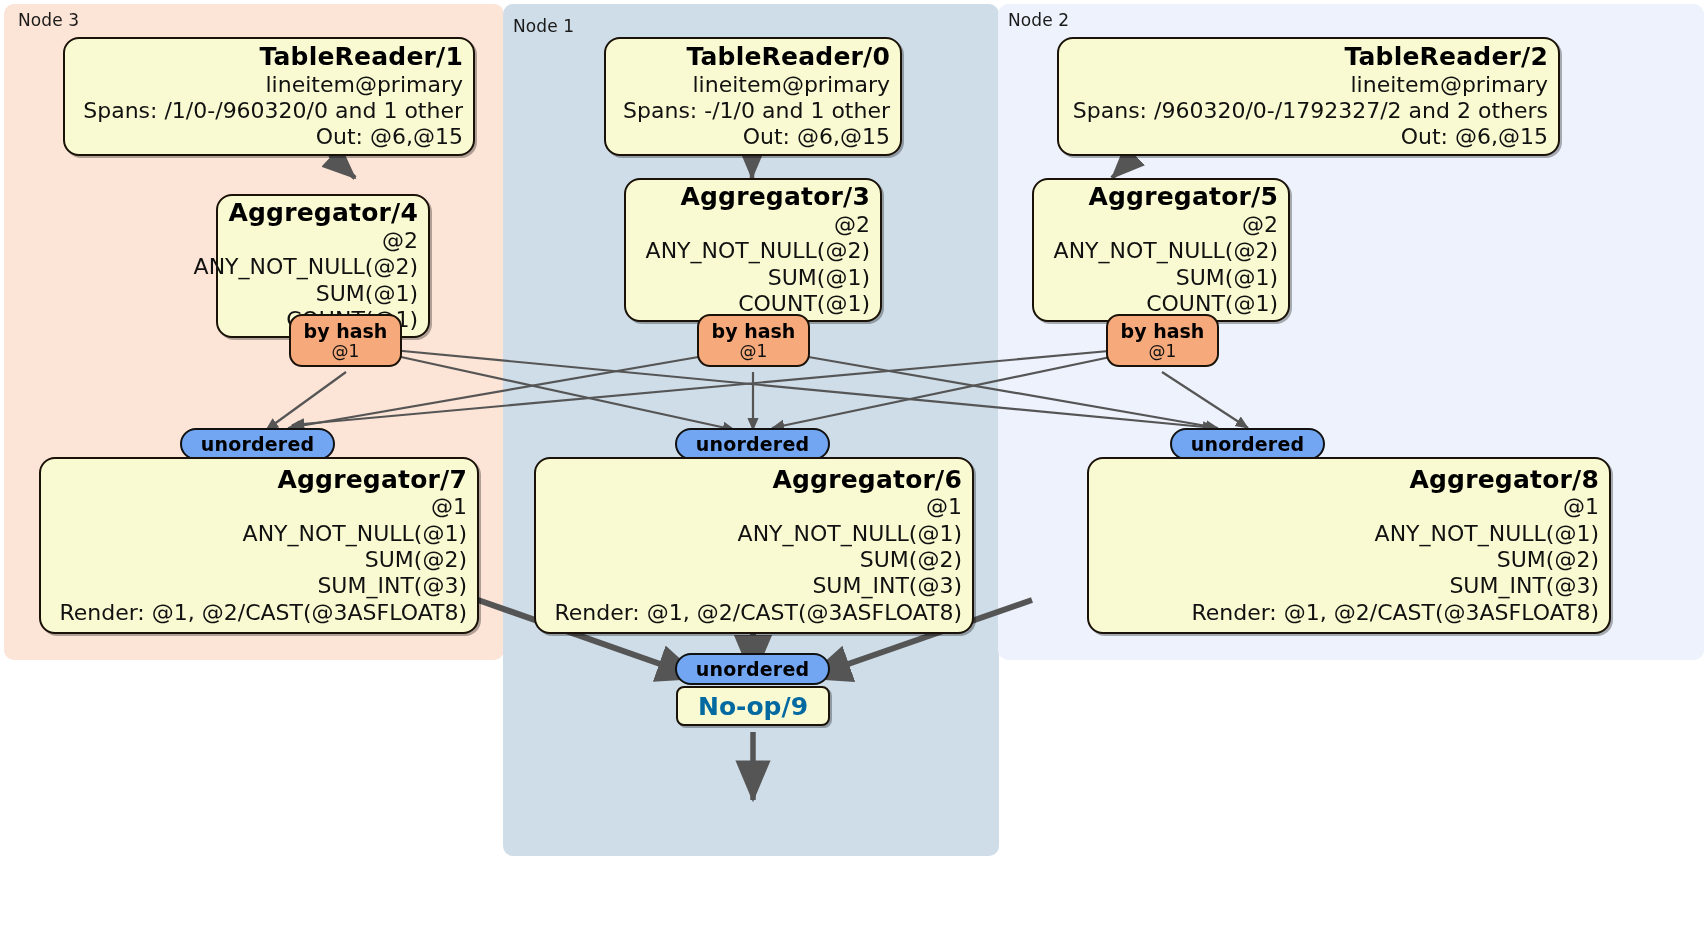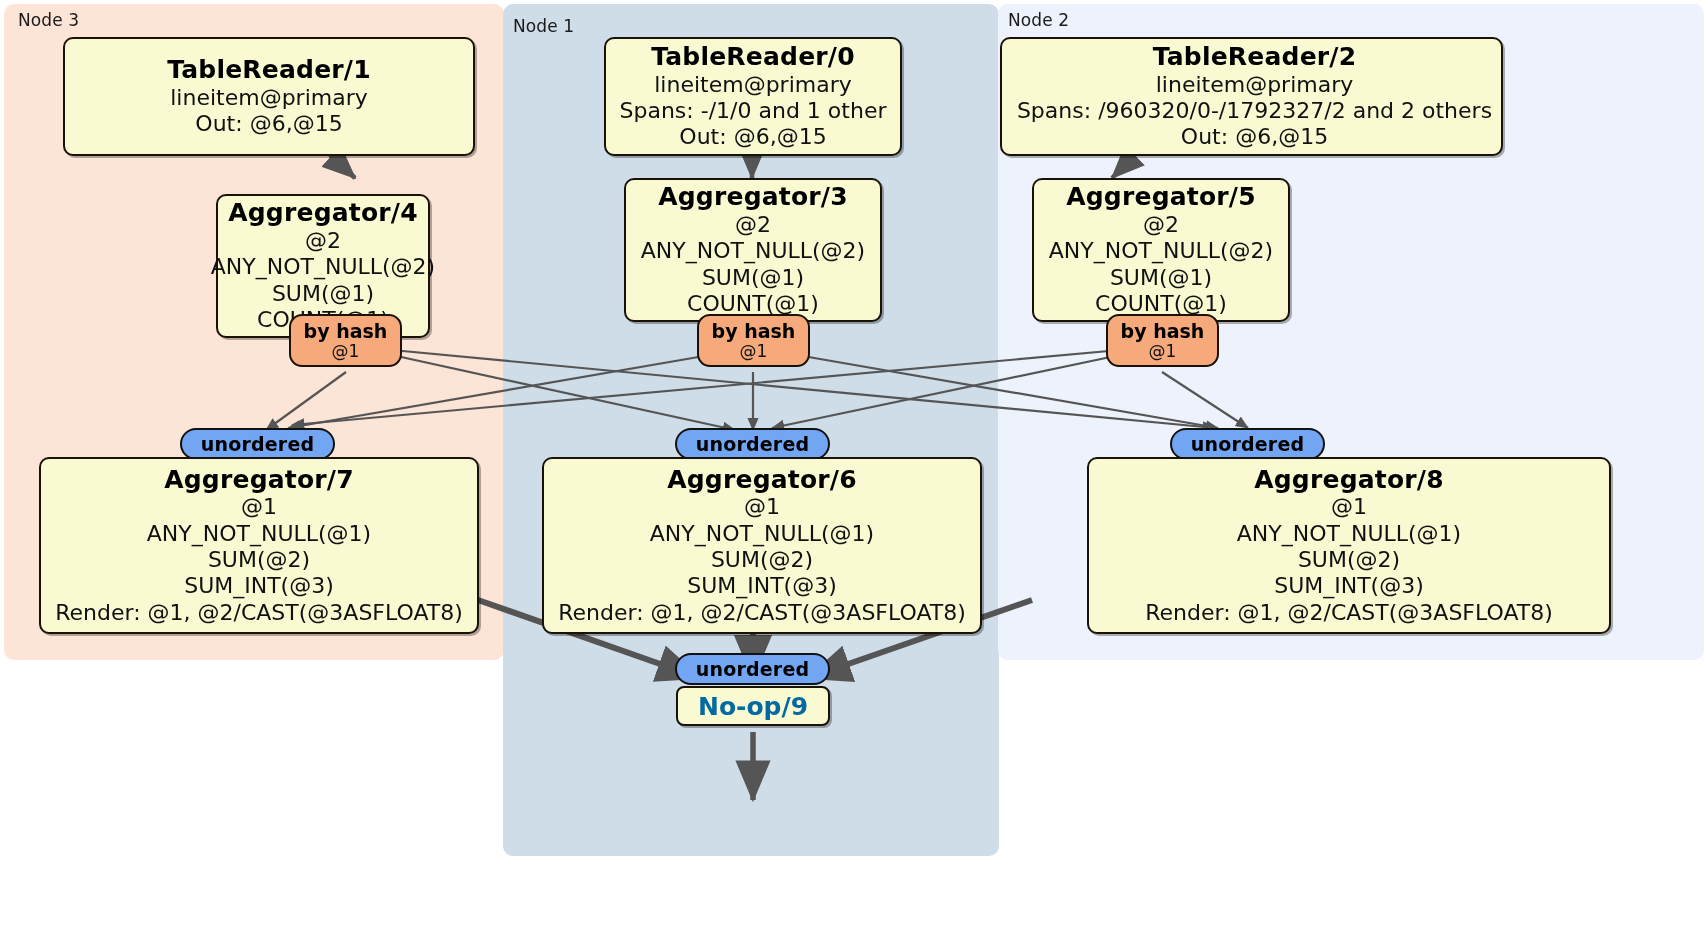--- a/index.html
+++ b/index.html
@@ -4,24 +4,24 @@
 <style>
   html,body{margin:0;padding:0;background:#ffffff;}
   body{width:1708px;height:940px;position:relative;overflow:hidden;
        font-family:"DejaVu Sans","Liberation Sans",sans-serif;}
   #canvas{position:absolute;left:0;top:0;width:1708px;height:940px;}
 
   .panel{position:absolute;border-radius:10px;}
   .panel-label{position:absolute;font-size:17px;color:#1a1a1a;letter-spacing:.1px;}
 
   .nodebox{position:absolute;background:#FAFAD2;border:2px solid #1a1208;
-           border-radius:10px;box-sizing:border-box;text-align:center;
+           border-radius:16px;box-sizing:border-box;text-align:center;
            box-shadow:2px 2px 0 rgba(0,0,0,.30);
            display:flex;flex-direction:column;justify-content:center;
-           align-items:center;padding:5px 10px;}
+           align-items:flex-end;padding:5px 10px;}
   .nb-title{font-weight:bold;font-size:25px;color:#000;line-height:1.18;letter-spacing:.2px;}
   .nb-line{font-size:22px;color:#111;line-height:1.20;white-space:nowrap;}
 
   .router{position:absolute;background:#F6A97A;border:2px solid #1a1208;
           border-radius:13px;box-sizing:border-box;text-align:center;
           display:flex;flex-direction:column;justify-content:center;align-items:center;}
   .router .r1{font-weight:bold;font-size:19px;color:#000;line-height:1.1;}
   .router .r2{font-size:17px;color:#111;line-height:1.1;}
 
   .unordered{position:absolute;background:#72A6F3;border:2px solid #111;
@@ -99,31 +99,32 @@
     </g>
 
     <g stroke="#555" stroke-width="5.5" fill="none" marker-end="url(#ah)">
       <line x1="753" y1="732" x2="753" y2="800"></line>
     </g>
   </svg>
 
   <div class="nodebox" style="left:63px;top:37px;width:412px;height:119px;">
     <div class="nb-title">TableReader/1</div>
     <div class="nb-line">lineitem@primary</div>
+    <div class="nb-line">Spans: /1/0-/960320/0 and 1 other</div>
     <div class="nb-line">Out: @6,@15</div>
   </div>
 
   <div class="nodebox" style="left:604px;top:37px;width:298px;height:119px;">
     <div class="nb-title">TableReader/0</div>
     <div class="nb-line">lineitem@primary</div>
     <div class="nb-line">Spans: -/1/0 and 1 other</div>
     <div class="nb-line">Out: @6,@15</div>
   </div>
 
-  <div class="nodebox" style="left:1000px;top:37px;width:503px;height:119px;padding-left:16px;">
+  <div class="nodebox" style="left:1057px;top:37px;width:503px;height:119px;padding-left:16px;">
     <div class="nb-title">TableReader/2</div>
     <div class="nb-line">lineitem@primary</div>
     <div class="nb-line">Spans: /960320/0-/1792327/2 and 2 others</div>
     <div class="nb-line">Out: @6,@15</div>
   </div>
 
   <div class="nodebox" style="left:216px;top:194px;width:214px;height:144px;">
     <div class="nb-title">Aggregator/4</div>
     <div class="nb-line">@2</div>
     <div class="nb-line">ANY_NOT_NULL(@2)</div>
@@ -166,21 +167,21 @@
 
   <div class="nodebox" style="left:39px;top:457px;width:440px;height:177px;">
     <div class="nb-title">Aggregator/7</div>
     <div class="nb-line">@1</div>
     <div class="nb-line">ANY_NOT_NULL(@1)</div>
     <div class="nb-line">SUM(@2)</div>
     <div class="nb-line">SUM_INT(@3)</div>
     <div class="nb-line">Render: @1, @2/CAST(@3ASFLOAT8)</div>
   </div>
 
-  <div class="nodebox" style="left:534px;top:457px;width:440px;height:177px;margin-left:8px;">
+  <div class="nodebox" style="left:534px;top:457px;width:440px;height:177px;">
     <div class="nb-title">Aggregator/6</div>
     <div class="nb-line">@1</div>
     <div class="nb-line">ANY_NOT_NULL(@1)</div>
     <div class="nb-line">SUM(@2)</div>
     <div class="nb-line">SUM_INT(@3)</div>
     <div class="nb-line">Render: @1, @2/CAST(@3ASFLOAT8)</div>
   </div>
 
   <div class="nodebox" style="left:1087px;top:457px;width:524px;height:177px;">
     <div class="nb-title">Aggregator/8</div>

